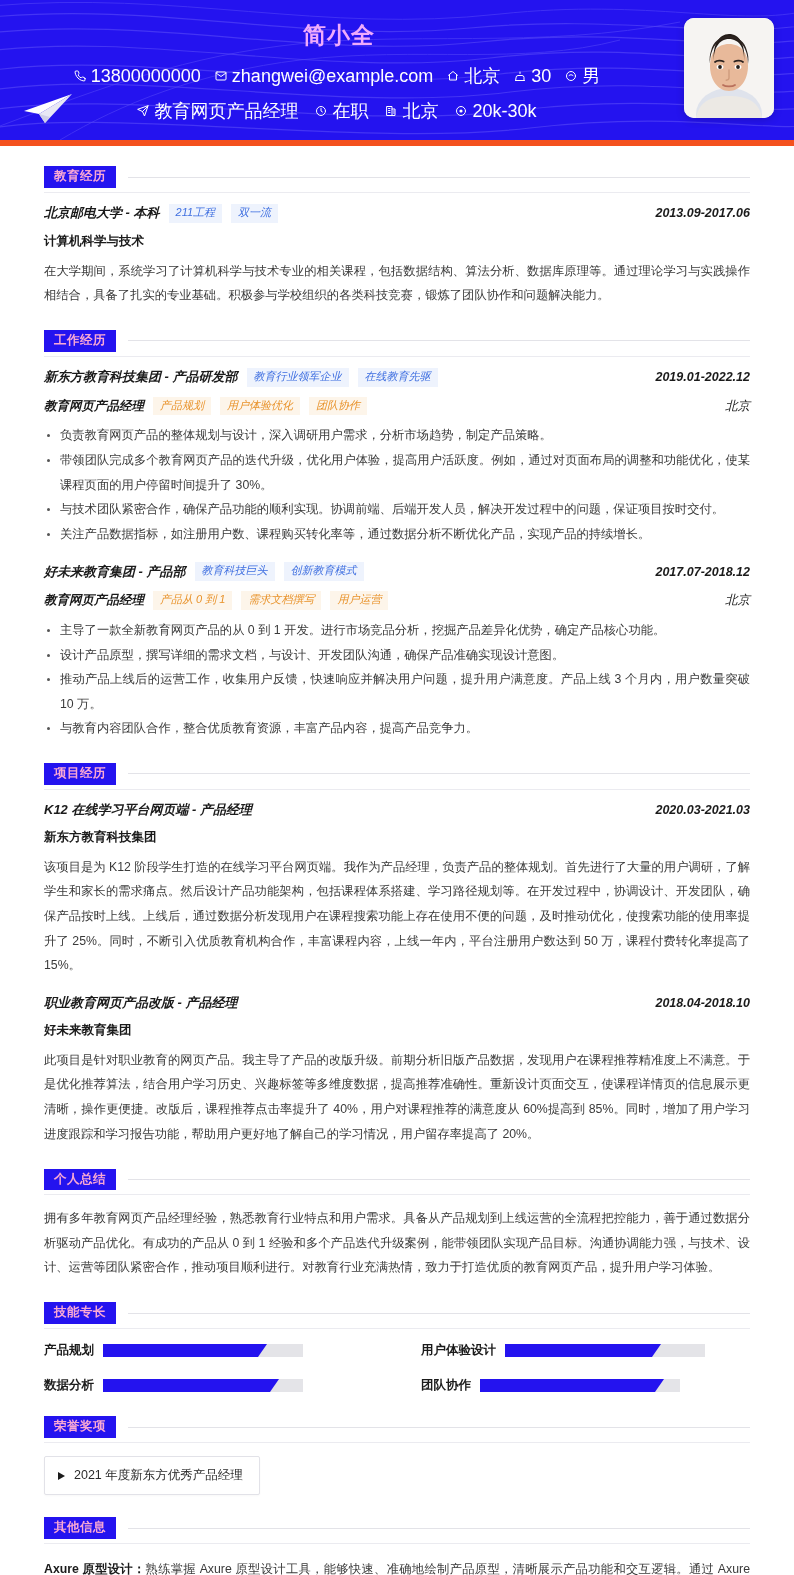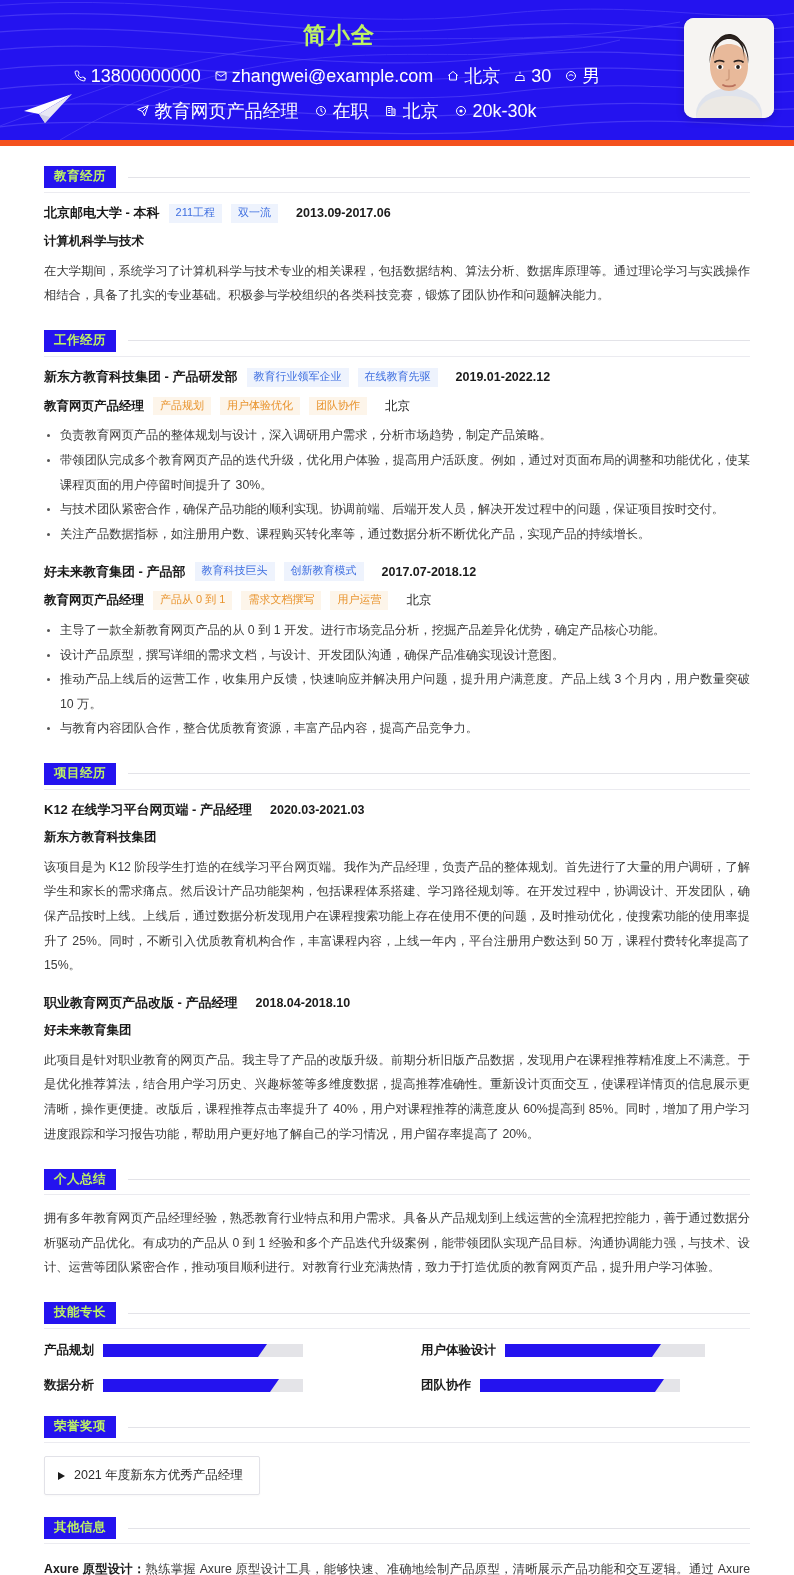--- a/index.html
+++ b/index.html
@@ -31,21 +31,21 @@
     pointer-events: none;
   }
   .header-inner {
     position: relative;
     height: 100%;
     padding: 14px 20px 0 20px;
     display: block;
   }
   .name {
     text-align: center;
-    color: #bef264;
+    color: #f0abfc;
     font-size: 23px;
     font-weight: bold;
     letter-spacing: 1px;
     padding-right: 116px;
     margin-top: 6px;
   }
   .meta-row {
     display: flex;
     justify-content: center;
     align-items: center;
@@ -103,21 +103,21 @@
 
   .section-head {
     display: flex;
     align-items: center;
     position: relative;
     height: 22px;
     margin-bottom: 4px;
   }
   .section-badge {
     background: #2413ef;
-    color: #bef264;
+    color: #f9a8d4;
     font-size: 12.5px;
     font-weight: bold;
     padding: 3px 10px 4px 10px;
     line-height: 1.15;
     letter-spacing: .5px;
     position: relative;
     z-index: 2;
   }
   .section-rule {
     flex: 1;
@@ -130,22 +130,23 @@
     position: absolute;
     left: 0; right: 0; bottom: -5px;
     height: 1px;
     background: #ebebf0;
   }
 
   .entry { margin-top: 16px; }
   .entry-row {
     display: flex;
     align-items: baseline;
-    justify-content: flex-start;
-    gap: 18px;
+    justify-content: space-between;
+    gap: 12px;
+    font-style: italic;
   }
   .entry-left {
     display: flex;
     align-items: center;
     flex-wrap: wrap;
     gap: 9px;
     min-width: 0;
   }
   .entry-title {
     font-size: 13px;

